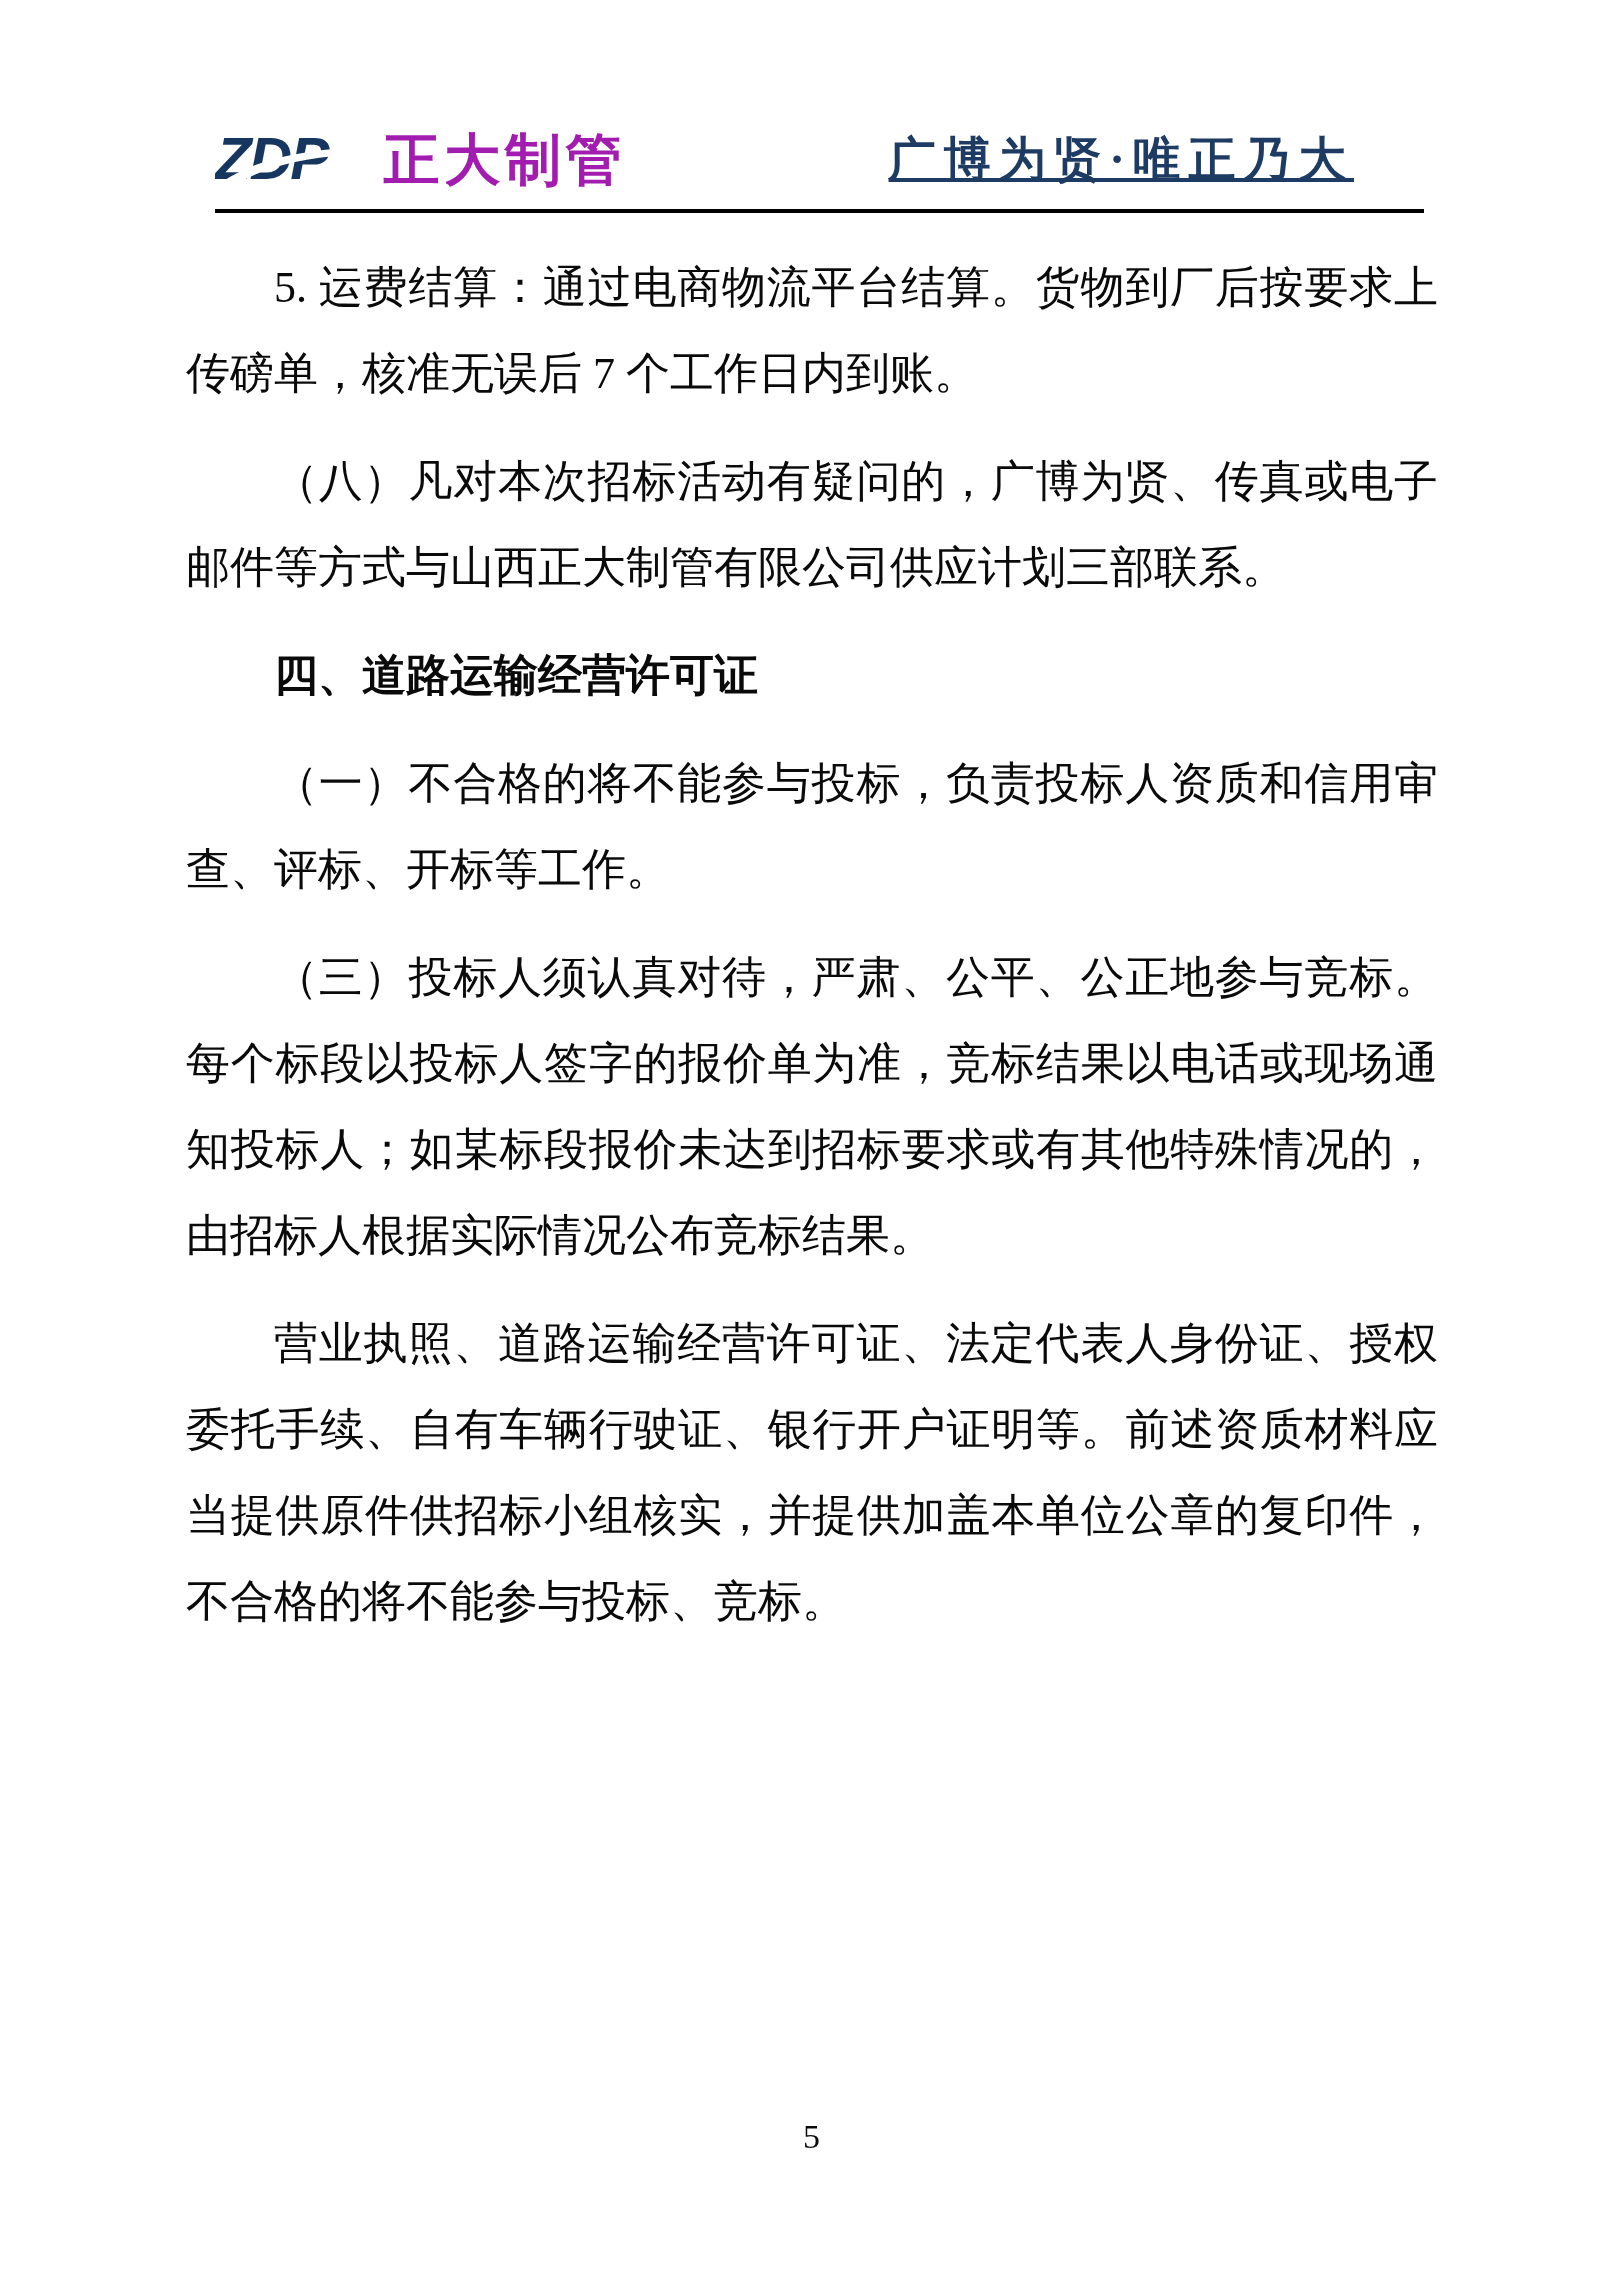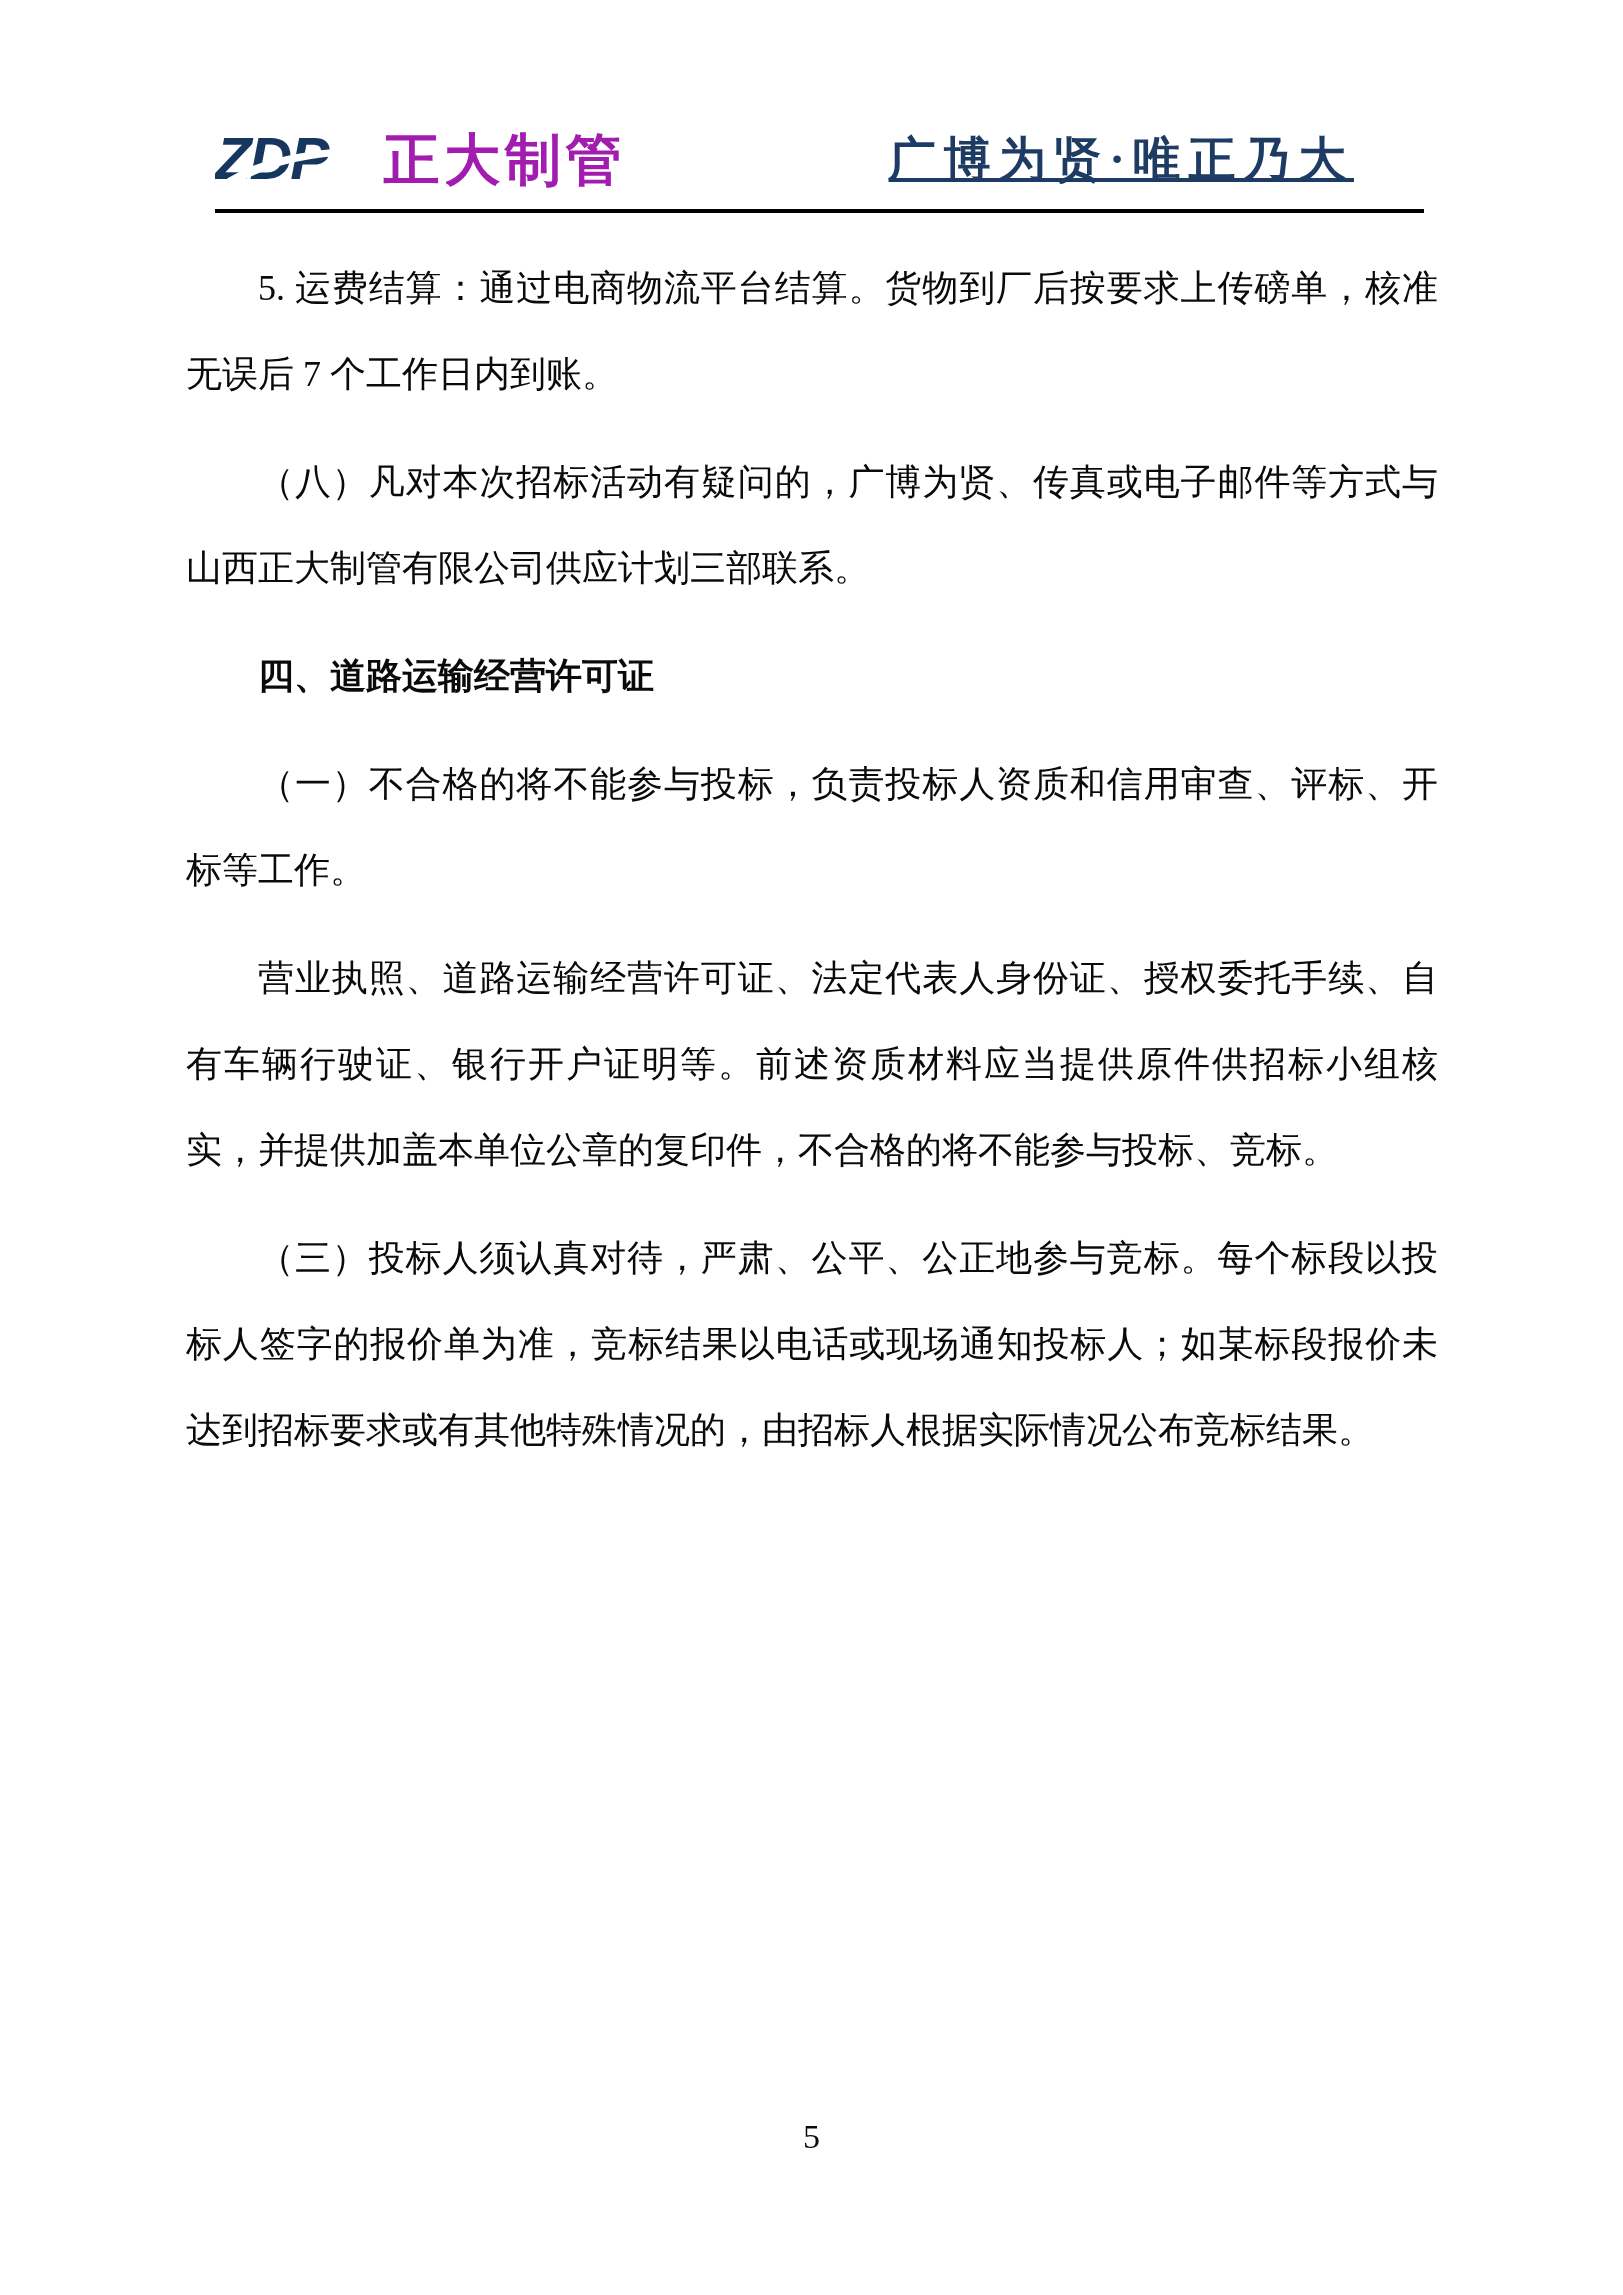--- a/index.html
+++ b/index.html
@@ -41,21 +41,21 @@
   }
   .header-rule{
     position:absolute;
     left:215px;top:209px;width:1209px;height:4.1px;
     background:#000;
   }
   
   .content{
     position:absolute;
     left:186px;top:245px;width:1252px;
-    font-size:36px;
+    font-size:44px;
     line-height:86px;
     text-align:justify;
   }
   .content p{
     margin:0 0 22px 0;
     text-indent:2em;
   }
   .content p.heading{
     font-weight:bold;
   }
@@ -83,19 +83,19 @@
     </div>
     <div class="tagline">广博为贤·唯正乃大</div>
   </div>
   <div class="header-rule"></div>
 
   <div class="content">
     <p>5. 运费结算：通过电商物流平台结算。货物到厂后按要求上传磅单，核准无误后 7 个工作日内到账。</p>
     <p>（八）凡对本次招标活动有疑问的，广博为贤、传真或电子邮件等方式与山西正大制管有限公司供应计划三部联系。</p>
     <p class="heading">四、道路运输经营许可证</p>
     <p>（一）不合格的将不能参与投标，负责投标人资质和信用审查、评标、开标等工作。</p>
+    <p>（三）投标人须认真对待，严肃、公平、公正地参与竞标。每个标段以投标人签字的报价单为准，竞标结果以电话或现场通知投标人；如某标段报价未达到招标要求或有其他特殊情况的，由招标人根据实际情况公布竞标结果。</p>
     <p>营业执照、道路运输经营许可证、法定代表人身份证、授权委托手续、自有车辆行驶证、银行开户证明等。前述资质材料应当提供原件供招标小组核实，并提供加盖本单位公章的复印件，不合格的将不能参与投标、竞标。</p>
-    <p>（三）投标人须认真对待，严肃、公平、公正地参与竞标。每个标段以投标人签字的报价单为准，竞标结果以电话或现场通知投标人；如某标段报价未达到招标要求或有其他特殊情况的，由招标人根据实际情况公布竞标结果。</p>
   </div>
 
   <div class="page-number">5</div>
 </div>
 
 
 </body></html>

